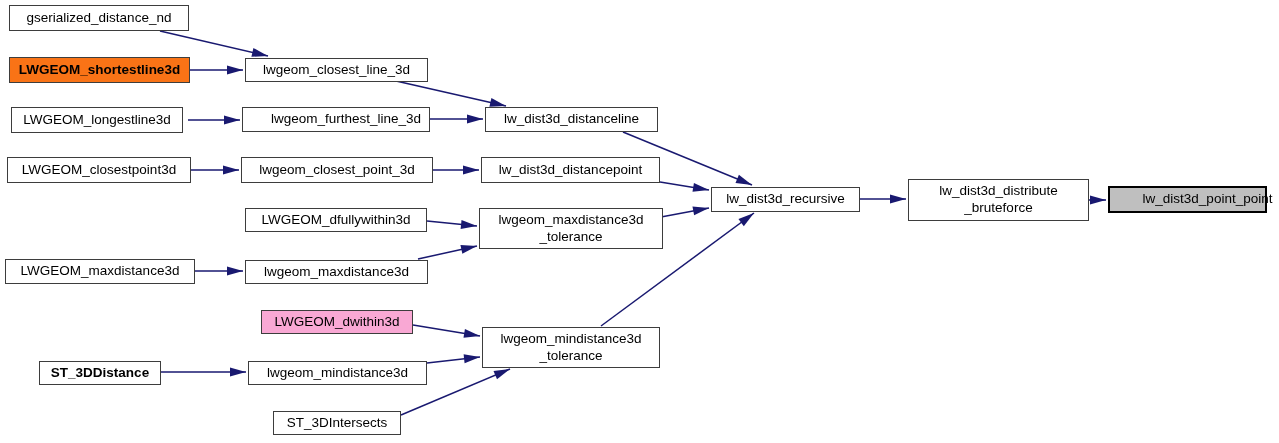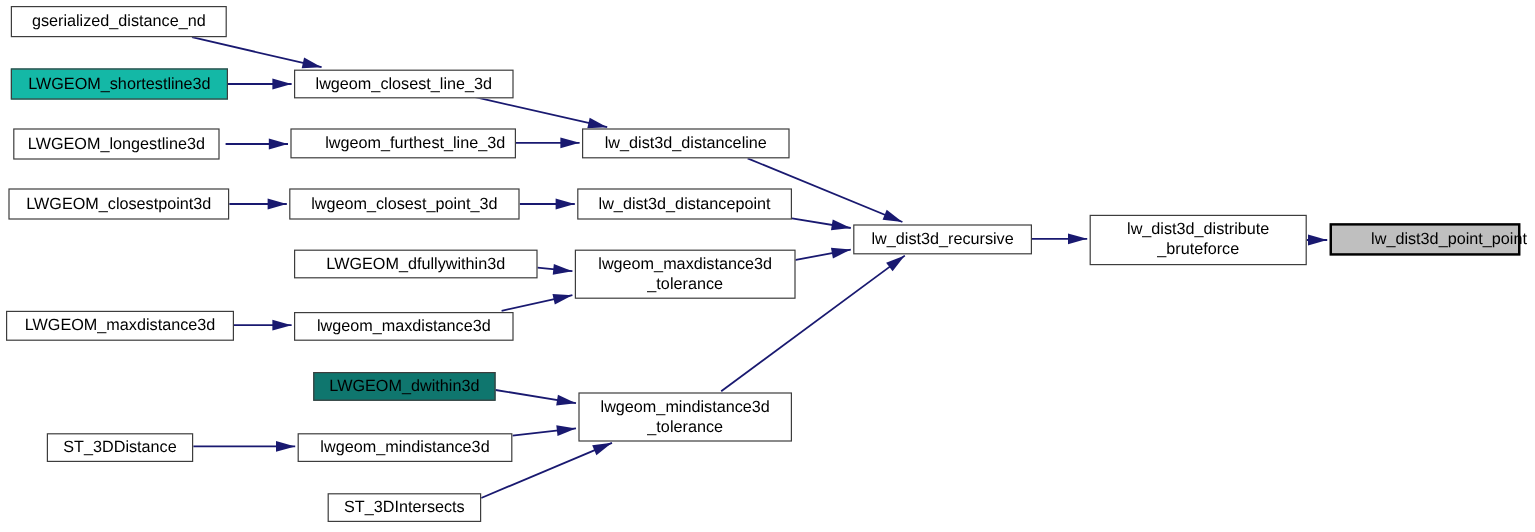--- a/index.html
+++ b/index.html
@@ -75,31 +75,31 @@
         <line x1="161" y1="372" x2="246" y2="372" stroke="#191970" marker-end="url(#arrowhead)"></line>
         <line x1="427" y1="363" x2="480" y2="357" stroke="#191970" marker-end="url(#arrowhead)"></line>
         <line x1="401" y1="415" x2="510" y2="369" stroke="#191970" marker-end="url(#arrowhead)"></line>
         <line x1="601" y1="326" x2="754" y2="213" stroke="#191970" marker-end="url(#arrowhead)"></line>
         <line x1="860" y1="199" x2="906" y2="199" stroke="#191970" marker-end="url(#arrowhead)"></line>
         <line x1="1062" y1="200" x2="1106" y2="200" stroke="#191970" marker-end="url(#arrowhead)"></line>
       </g>
   </svg>
   <div id="node-layer">
       <div class="node" style="left: 9px; top: 5px; width: 180px; height: 26px; border-color: rgb(61, 61, 61); background: rgb(255, 255, 255);"><span>gserialized_distance_nd</span></div>
-      <div class="node" style="left: 9px; top: 57px; width: 181px; height: 26px; border-color: rgb(61, 61, 61); background: #14b8a6;"><span>LWGEOM_shortestline3d</span></div>
+      <div class="node" style="left: 9px; top: 57px; width: 181px; height: 26px; border-color: rgb(61, 61, 61); background: #f97316; font-weight: bold;"><span>LWGEOM_shortestline3d</span></div>
       <div class="node" style="left: 11px; top: 107px; width: 172px; height: 26px; border-color: rgb(61, 61, 61); background: rgb(255, 255, 255);"><span>LWGEOM_longestline3d</span></div>
       <div class="node" style="left: 7px; top: 157px; width: 184px; height: 26px; border-color: rgb(61, 61, 61); background: rgb(255, 255, 255);"><span>LWGEOM_closestpoint3d</span></div>
       <div class="node" style="left: 5px; top: 259px; width: 190px; height: 25px; border-color: rgb(61, 61, 61); background: rgb(255, 255, 255);"><span>LWGEOM_maxdistance3d</span></div>
-      <div class="node" style="left: 39px; top: 361px; width: 122px; height: 24px; border-color: rgb(61, 61, 61); background: rgb(255, 255, 255);"><span>ST_3DDistance</span></div>
+      <div class="node" style="left: 39px; top: 361px; width: 122px; height: 24px; border-color: rgb(61, 61, 61); background: rgb(255, 255, 255); font-weight: bold;"><span>ST_3DDistance</span></div>
       <div class="node" style="left: 245px; top: 58px; width: 183px; height: 24px; border-color: rgb(61, 61, 61); background: rgb(255, 255, 255);"><span>lwgeom_closest_line_3d</span></div>
       <div class="node" style="left: 242px; top: 107px; width: 188px; height: 25px; border-color: rgb(61, 61, 61); background: rgb(255, 255, 255); padding-left: 20px;"><span>lwgeom_furthest_line_3d</span></div>
       <div class="node" style="left: 241px; top: 157px; width: 192px; height: 26px; border-color: rgb(61, 61, 61); background: rgb(255, 255, 255);"><span>lwgeom_closest_point_3d</span></div>
-      <div class="node" style="left: 245px; top: 208px; width: 203px; height: 24px; border-color: rgb(61, 61, 61); background: rgb(255, 255, 255);"><span>LWGEOM_dfullywithin3d</span></div>
+      <div class="node" style="left: 245px; top: 208px; width: 182px; height: 24px; border-color: rgb(61, 61, 61); background: rgb(255, 255, 255);"><span>LWGEOM_dfullywithin3d</span></div>
       <div class="node" style="left: 245px; top: 260px; width: 183px; height: 24px; border-color: rgb(61, 61, 61); background: rgb(255, 255, 255);"><span>lwgeom_maxdistance3d</span></div>
-      <div class="node" style="left: 261px; top: 310px; width: 152px; height: 24px; border-color: rgb(61, 61, 61); background: #0f766e;"><span>LWGEOM_dwithin3d</span></div>
+      <div class="node" style="left: 261px; top: 310px; width: 152px; height: 24px; border-color: rgb(61, 61, 61); background: #f9a8d4;"><span>LWGEOM_dwithin3d</span></div>
       <div class="node" style="left: 248px; top: 361px; width: 179px; height: 24px; border-color: rgb(61, 61, 61); background: rgb(255, 255, 255);"><span>lwgeom_mindistance3d</span></div>
       <div class="node" style="left: 273px; top: 411px; width: 128px; height: 24px; border-color: rgb(61, 61, 61); background: rgb(255, 255, 255);"><span>ST_3DIntersects</span></div>
       <div class="node" style="left: 485px; top: 107px; width: 173px; height: 25px; border-color: rgb(61, 61, 61); background: rgb(255, 255, 255);"><span>lw_dist3d_distanceline</span></div>
       <div class="node" style="left: 481px; top: 157px; width: 179px; height: 26px; border-color: rgb(61, 61, 61); background: rgb(255, 255, 255); align-items: center;"><span>lw_dist3d_distancepoint</span></div>
       <div class="node" style="left: 479px; top: 208px; width: 184px; height: 41px; border-color: rgb(61, 61, 61); background: rgb(255, 255, 255);"><span>lwgeom_maxdistance3d
 _tolerance</span></div>
       <div class="node" style="left: 482px; top: 327px; width: 178px; height: 41px; border-color: rgb(61, 61, 61); background: rgb(255, 255, 255);"><span>lwgeom_mindistance3d
 _tolerance</span></div>
       <div class="node" style="left: 711px; top: 187px; width: 149px; height: 25px; border-color: rgb(61, 61, 61); background: rgb(255, 255, 255);"><span>lw_dist3d_recursive</span></div>
       <div class="node" style="left: 908px; top: 179px; width: 181px; height: 42px; border-color: rgb(61, 61, 61); background: rgb(255, 255, 255);"><span>lw_dist3d_distribute

